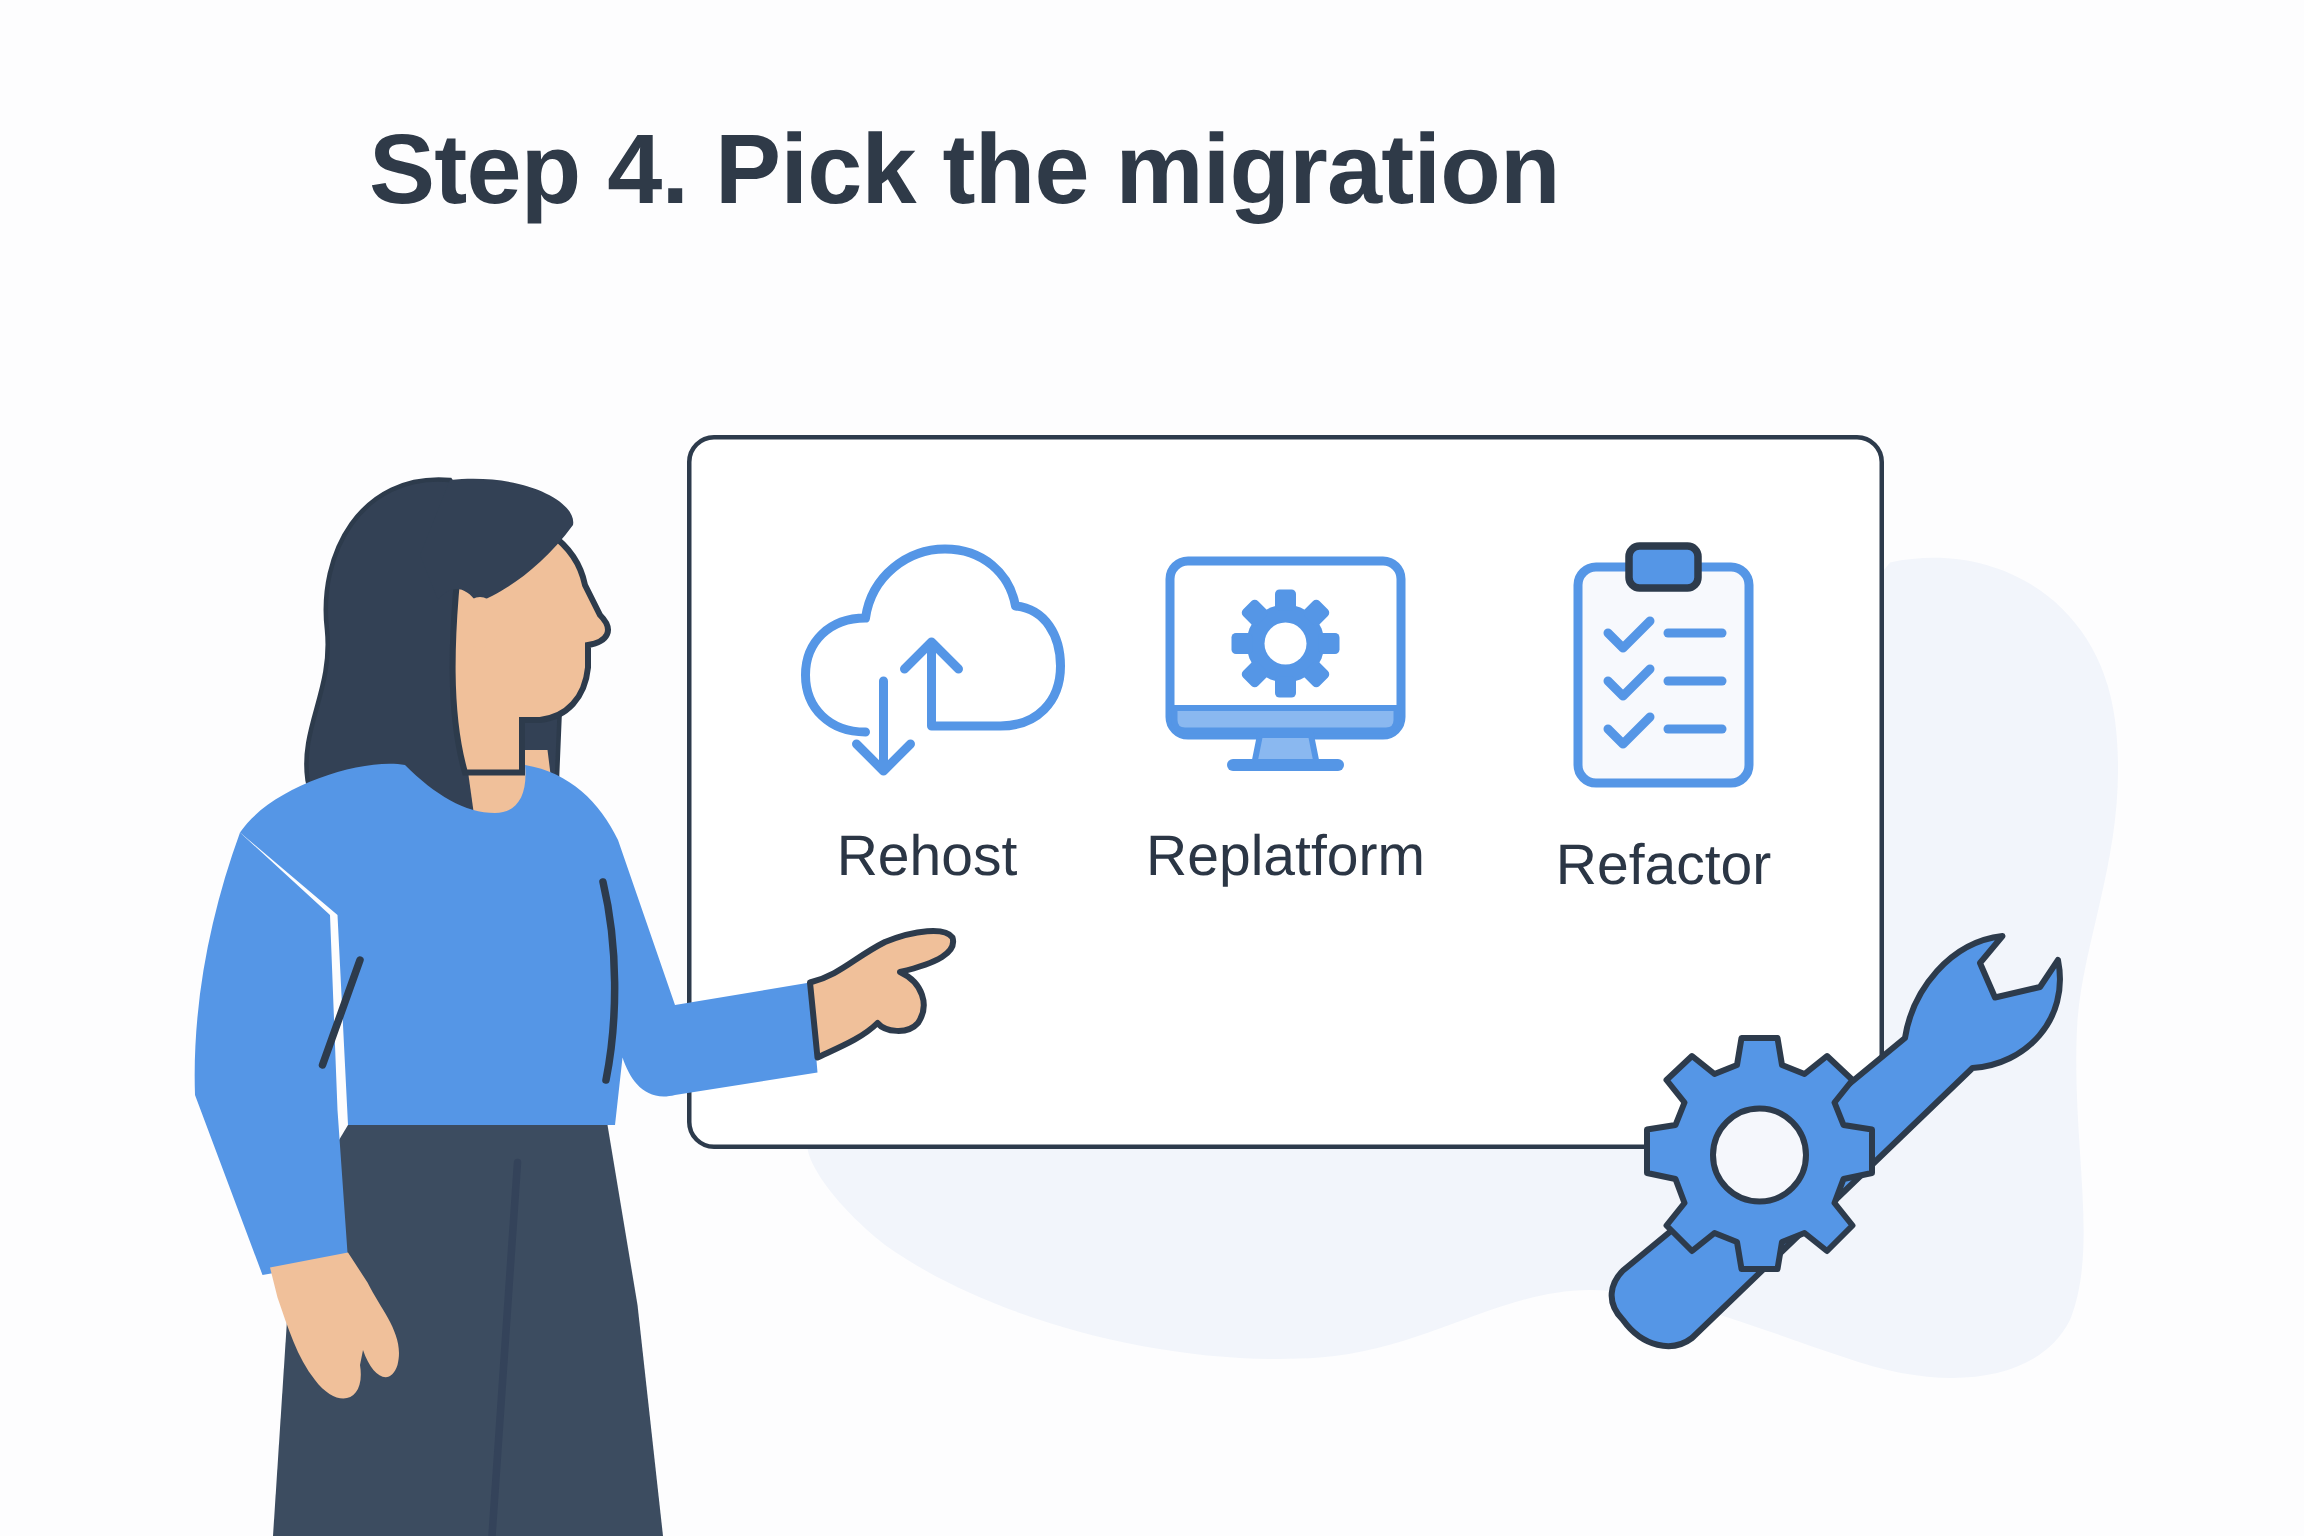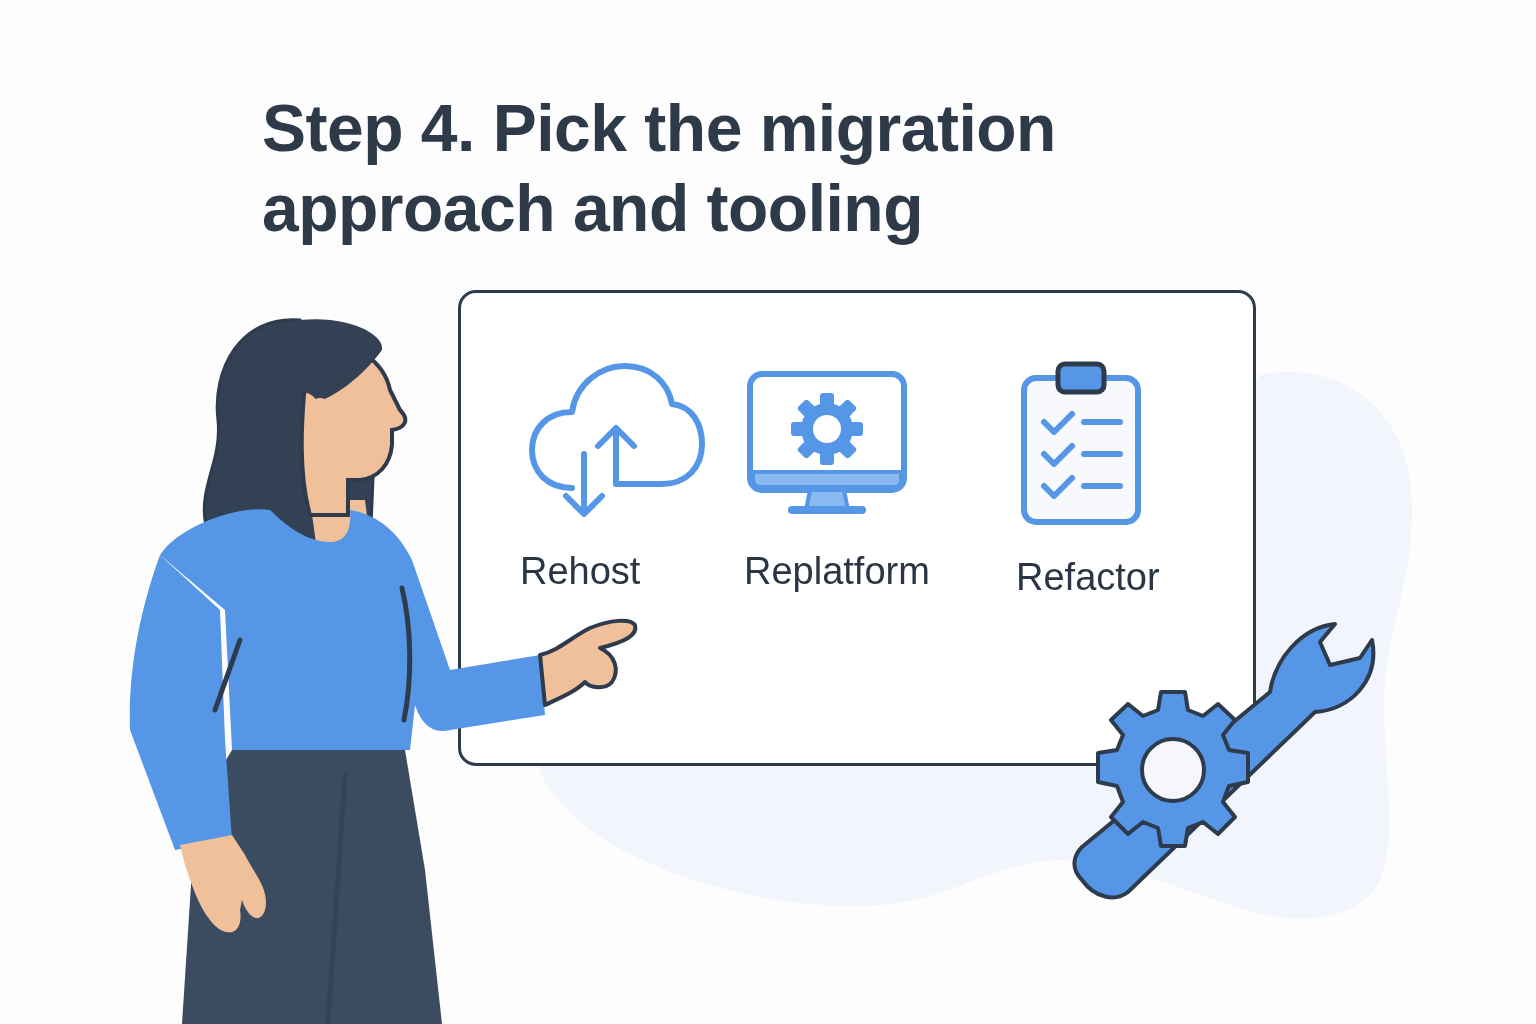--- a/index.html
+++ b/index.html
@@ -4,35 +4,35 @@
   <style>
     html, body { margin: 0; padding: 0; }
     body {
       width: 1536px; height: 1024px; overflow: hidden;
       background: #fdfdfe;
       position: relative;
       font-family: "Liberation Sans", "DejaVu Sans", sans-serif;
     }
     .title {
       position: absolute; left: 246px; top: 72px;
-      margin: 16px;
+      margin: 0;
       font-size: 66px; line-height: 80px; font-weight: 700;
       color: #2f3a48; letter-spacing: -0.5px;
     }
     .title span { display: block; }
     .blob { position: absolute; left: 0; top: 0; }
     .board {
       position: absolute; left: 458px; top: 290px;
       width: 798px; height: 476px;
       border: 3px solid #2d3b4c; border-radius: 18px;
       background: #ffffff; box-sizing: border-box;
     }
     .option {
       position: absolute; top: 360px;
-      display: flex; flex-direction: column; 
+      display: flex; flex-direction: column; align-items: center;
     }
     .option svg { display: block; }
     .option-label {
       margin-top: 30px;
       font-size: 38px; color: #2b3645; font-weight: 400;
       white-space: nowrap;
     }
     .opt-rehost { left: 520px; width: 196px; }
     .opt-replatform { left: 744px; width: 226px; }
     .opt-refactor { left: 1016px; width: 186px; }
@@ -41,21 +41,20 @@
   </style>
 </head>
 <body>
 
 <svg class="blob" width="1536" height="1024" viewBox="0 0 1536 1024">
   <path d="M1260 375 C1330 360 1400 400 1410 480 C1420 560 1390 620 1385 680 C1380 760 1400 830 1380 880 C1360 920 1300 930 1230 905 C1170 885 1110 860 1060 860 C1000 860 950 900 880 905 C780 912 660 880 590 830 C540 790 535 760 540 765 L1256 765 L1256 380 Z" fill="#f2f5fb"></path>
 </svg>
 
 <h1 class="title">
   <span>Step 4. Pick the migration</span>
-  <span>approach and tooling</span>
 </h1>
 
 <div class="board"></div>
 
 <div class="option opt-rehost">
   <svg width="186" height="160" viewBox="0 0 186 160">
     <path d="M52 128 C28 128 12 112 12 90 C12 68 28 52 52 52 C56 24 80 6 105 6 C130 6 148 22 152 44 C172 46 182 64 182 84 C182 108 166 124 142 124 L96 124 L96 70 M78 86 L96 68 L114 86" fill="none" stroke="#5596e6" stroke-width="6" stroke-linecap="round" stroke-linejoin="round"></path>
     <path d="M64 94 L64 152 M46 136 L64 154 L82 136" fill="none" stroke="#5596e6" stroke-width="6" stroke-linecap="round" stroke-linejoin="round"></path>
   </svg>
   <div class="option-label">Rehost</div>

